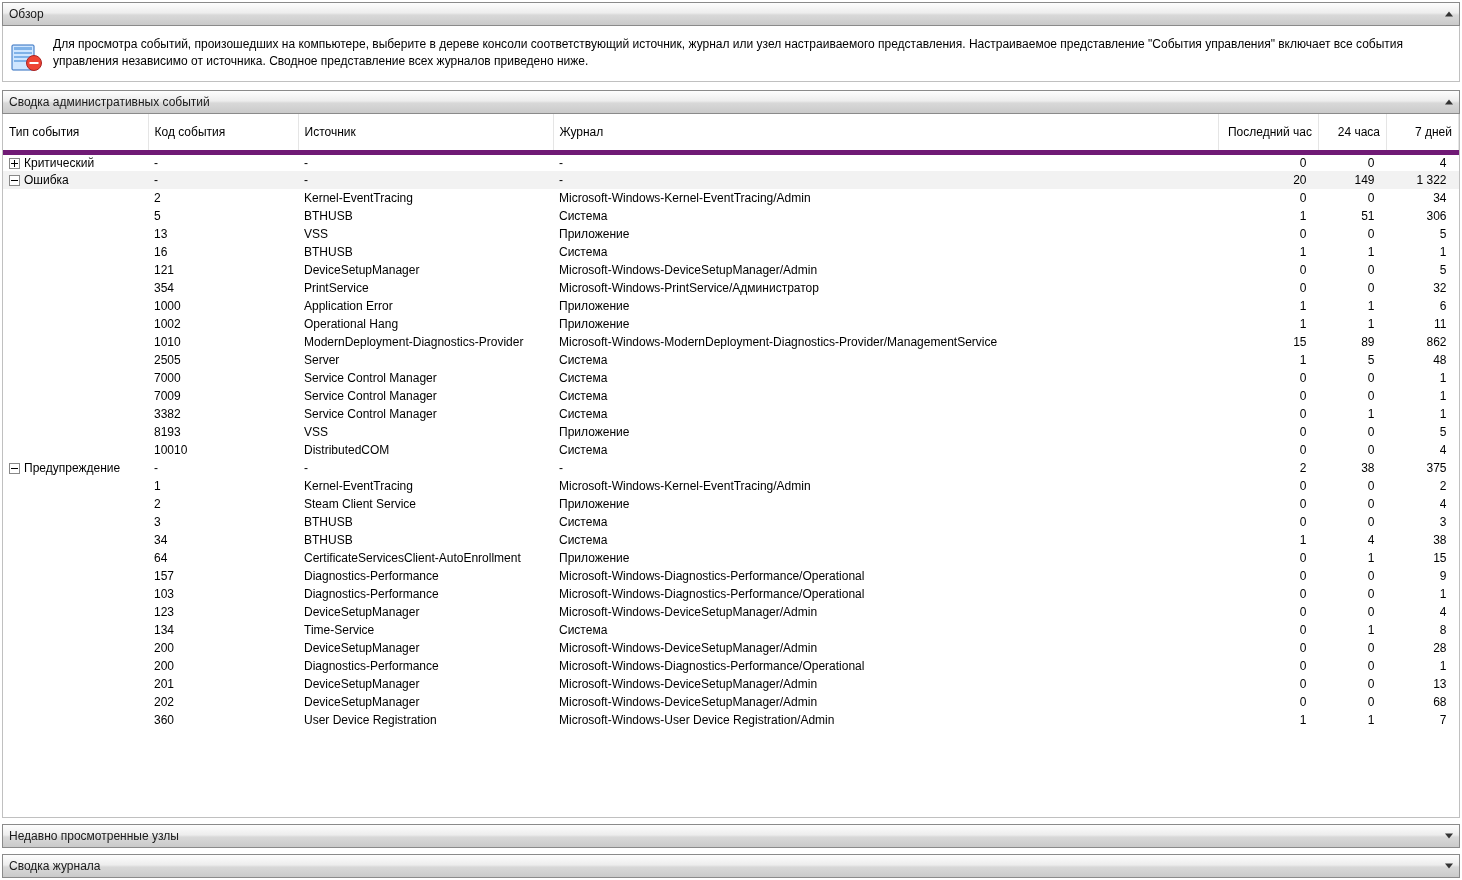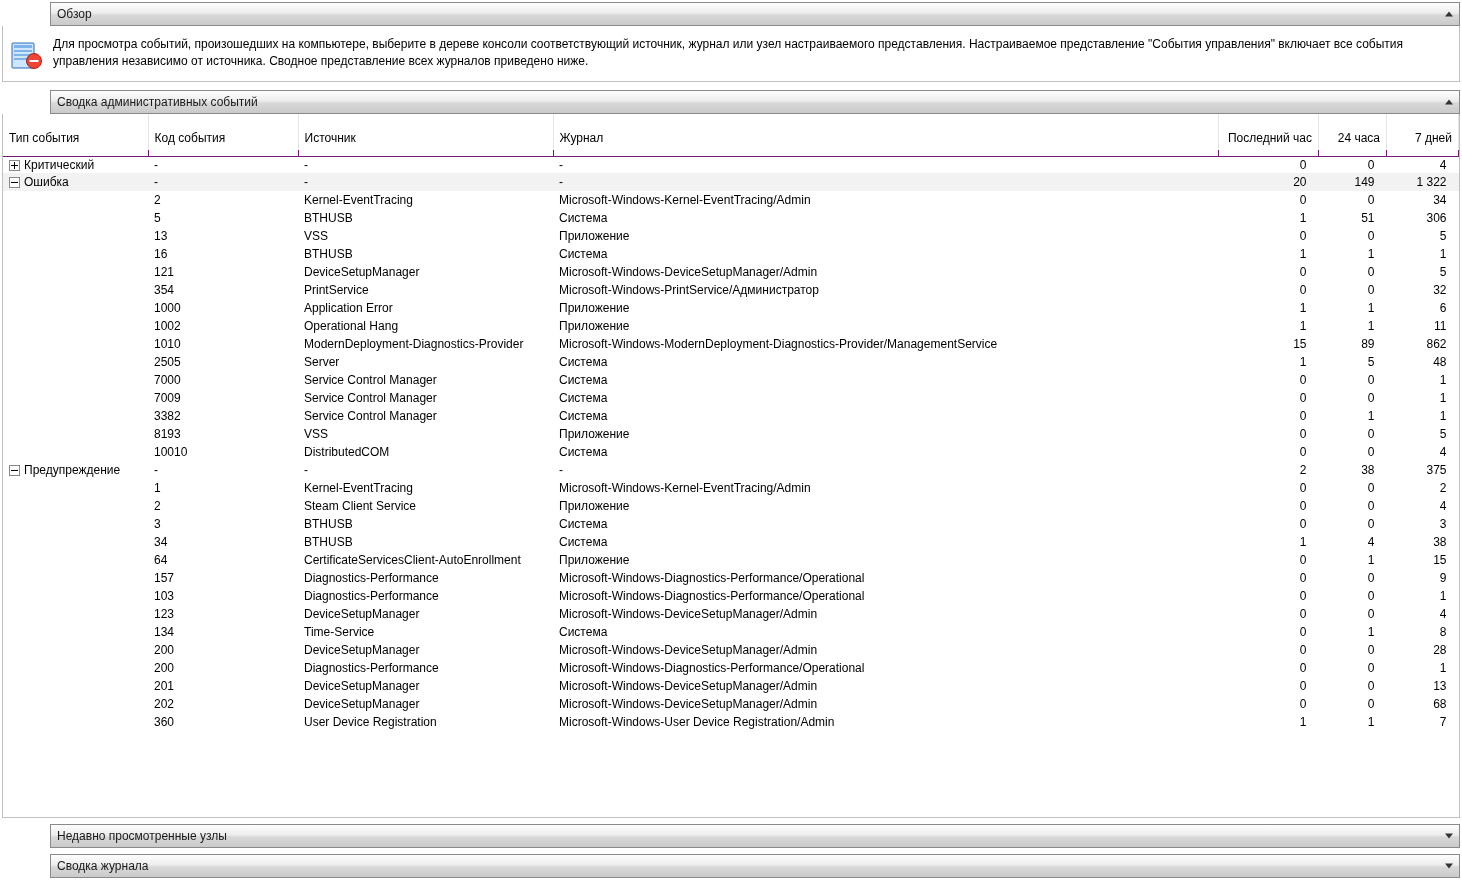--- a/index.html
+++ b/index.html
@@ -9,51 +9,50 @@
     background: linear-gradient(to bottom, #fdfdfd 0%, #ededed 45%, #d8d8d8 55%, #cacaca 100%);
     border: 1px solid #8a8a8a;
     height: 24px;
     display: flex;
     align-items: center;
     padding: 0 6px;
     font-size: 12px;
     color: #1a1a1a;
     position: relative;
     cursor: pointer;
-    margin-left: 48px;
   }
   .panel-header .toggle {
     position: absolute;
     right: 6px;
     top: 50%;
     transform: translateY(-50%);
     width: 0; height: 0;
     border-left: 4px solid transparent;
     border-right: 4px solid transparent;
     border-bottom: 5px solid #333;
   }
   .panel-body { border: 1px solid #c0c0c0; border-top: none; padding: 10px 8px; background: #fff; }
-  .info-row { display: flex; align-items: center; gap: 10px; }
+  .info-row { display: flex; align-items: flex-end; gap: 10px; }
   .info-icon { width: 32px; height: 32px; flex-shrink: 0; }
   .info-text { font-size: 12px; line-height: 1.45; color: #000; }
   .spacer-sm { height: 8px; }
   .summary-body { border: 1px solid #c0c0c0; border-top: none; flex: 1 1 auto; display: flex; flex-direction: column; overflow: hidden; }
   .table-wrap { flex: 1 1 auto; overflow: hidden; position: relative; display: flex; }
   .table-scroll { flex: 1 1 auto; overflow-y: scroll; }
   table { width: 100%; border-collapse: collapse; table-layout: fixed; }
   thead th {
     text-align: left;
     font-weight: normal;
     font-size: 12px;
     color: #000;
-    border-bottom: 7px solid #701a75;
+    border-bottom: 5px solid #701a75;
     border-right: 1px solid #e5e5e5;
     padding: 11px 6px;
     background: #fff;
-    position: sticky; top: 6px;
+    position: sticky; top: 0;
   }
   thead th.num { text-align: right; }
   tbody td {
     padding: 1px 6px;
     font-size: 12px;
     white-space: nowrap;
     overflow: hidden;
     text-overflow: ellipsis;
     vertical-align: middle;
     height: 18px;

